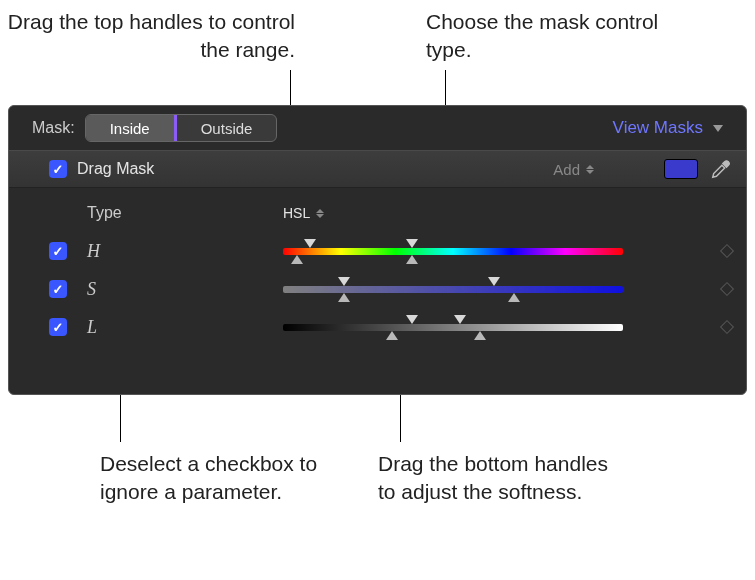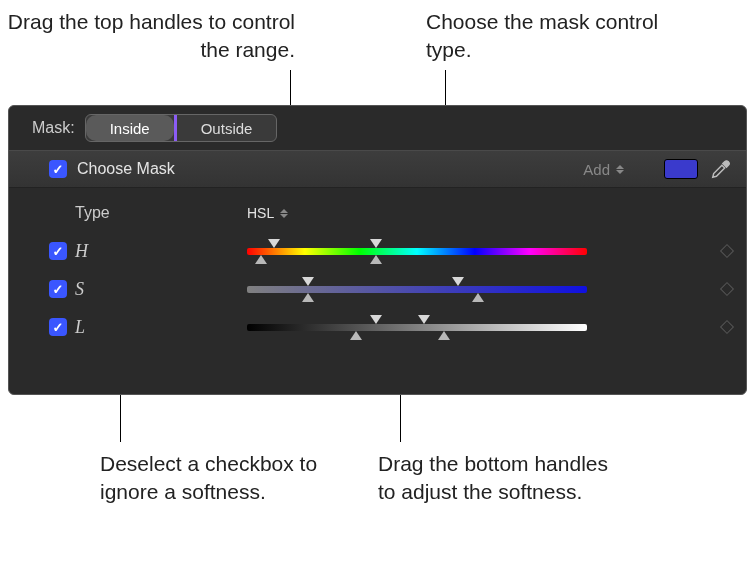--- a/index.html
+++ b/index.html
@@ -62,21 +62,20 @@
     background: transparent;
     border: none;
     color: #ddd;
     font-size: 15px;
     padding: 0 24px;
     cursor: pointer;
   }
   .seg button.active {
     background: #5a5a5a;
     color: #fff;
-    border-radius: 10px;
   }
   .seg button + button { border-left: 3px solid #8b5cf6; }
   .spacer { flex: 1; }
   .view-masks {
     color: #6f76ff;
     font-size: 17px;
     display: flex;
     align-items: center;
     gap: 10px;
     cursor: pointer;
@@ -147,21 +146,21 @@
     border: 1px solid #000;
     border-radius: 3px;
   }
   .eyedrop svg { width: 22px; height: 22px; display:block; }
   .rows { padding: 6px 14px 0 40px; }
   .row {
     display: grid;
     grid-template-columns: 26px 60px 112px 1fr 50px;
     align-items: center;
     height: 38px;
-    column-gap: 0;
+    column-gap: 12px;
   }
   .row.type-row {
     grid-template-columns: 26px 60px 112px auto 1fr 50px;
   }
   .row .plabel { font-size: 16px; color: #ccc; }
   .row .plabel.italic { font-style: italic; font-family: "Times New Roman", serif; font-size: 18px;}
   .row .dd.type { color: #e4e4e4; font-size: 14px;}
   .slider {
     position: relative;
     width: 340px;
@@ -195,48 +194,52 @@
   .handle-top { top: 1px; border-top: 9px solid #d8d8d8; }
   .handle-bot { bottom: 0px; border-bottom: 9px solid #b8b8b8; }
   .keyframe-diamond {
     width: 10px; height: 10px;
     background: transparent;
     border: 1px solid #555;
     transform: rotate(45deg);
     justify-self: end;
     cursor: pointer;
   }
-  .header-right { display:flex; align-items:center; margin-left:auto;}
+  .header-right { display:flex; align-items:center; gap: 30px; margin-left:auto;}
 </style>
 </head>
 <body>
 
 <div class="callout top-left">Drag the top handles to control the range.</div>
 <div class="callout top-right">Choose the mask control type.</div>
-<div class="callout bottom-left">Deselect a checkbox to ignore a softness.</div>
+<div class="callout bottom-left">Deselect a checkbox to ignore a parameter.</div>
 <div class="callout bottom-right">Drag the bottom handles to adjust the softness.</div>
 
 <div class="leader" style="top:70px;left:290px;width:1px;height:180px"></div>
 <div class="leader" style="top:70px;left:445px;width:1px;height:125px"></div>
 <div class="leader" style="top:340px;left:120px;width:1px;height:102px"></div>
 <div class="leader" style="top:340px;left:400px;width:1px;height:102px"></div>
 
 <div class="panel">
   <div class="panel-top">
     <span class="mask-label">Mask:</span>
     <div class="seg">
       <button class="active">Inside</button>
       <button>Outside</button>
     </div>
     <div class="spacer"></div>
+    <div class="view-masks">
+      <span>View Masks</span>
+      <span class="chev-down"></span>
+    </div>
   </div>
 
   <div class="section-header">
     <span class="chk"></span>
-    <span class="section-title">Choose Mask</span>
+    <span class="section-title">Drag Mask</span>
     <div class="header-right">
       <span class="dd">
         <span>Add</span>
         <span class="updown"></span>
       </span>
       <div class="color-tools">
         <span class="swatch"></span>
         <span class="eyedrop">
           <svg viewBox="0 0 24 24" fill="none" stroke="#bbb" stroke-width="1.6">
             <path d="M3 21l1-4 9-9 3 3-9 9-4 1z"></path>

